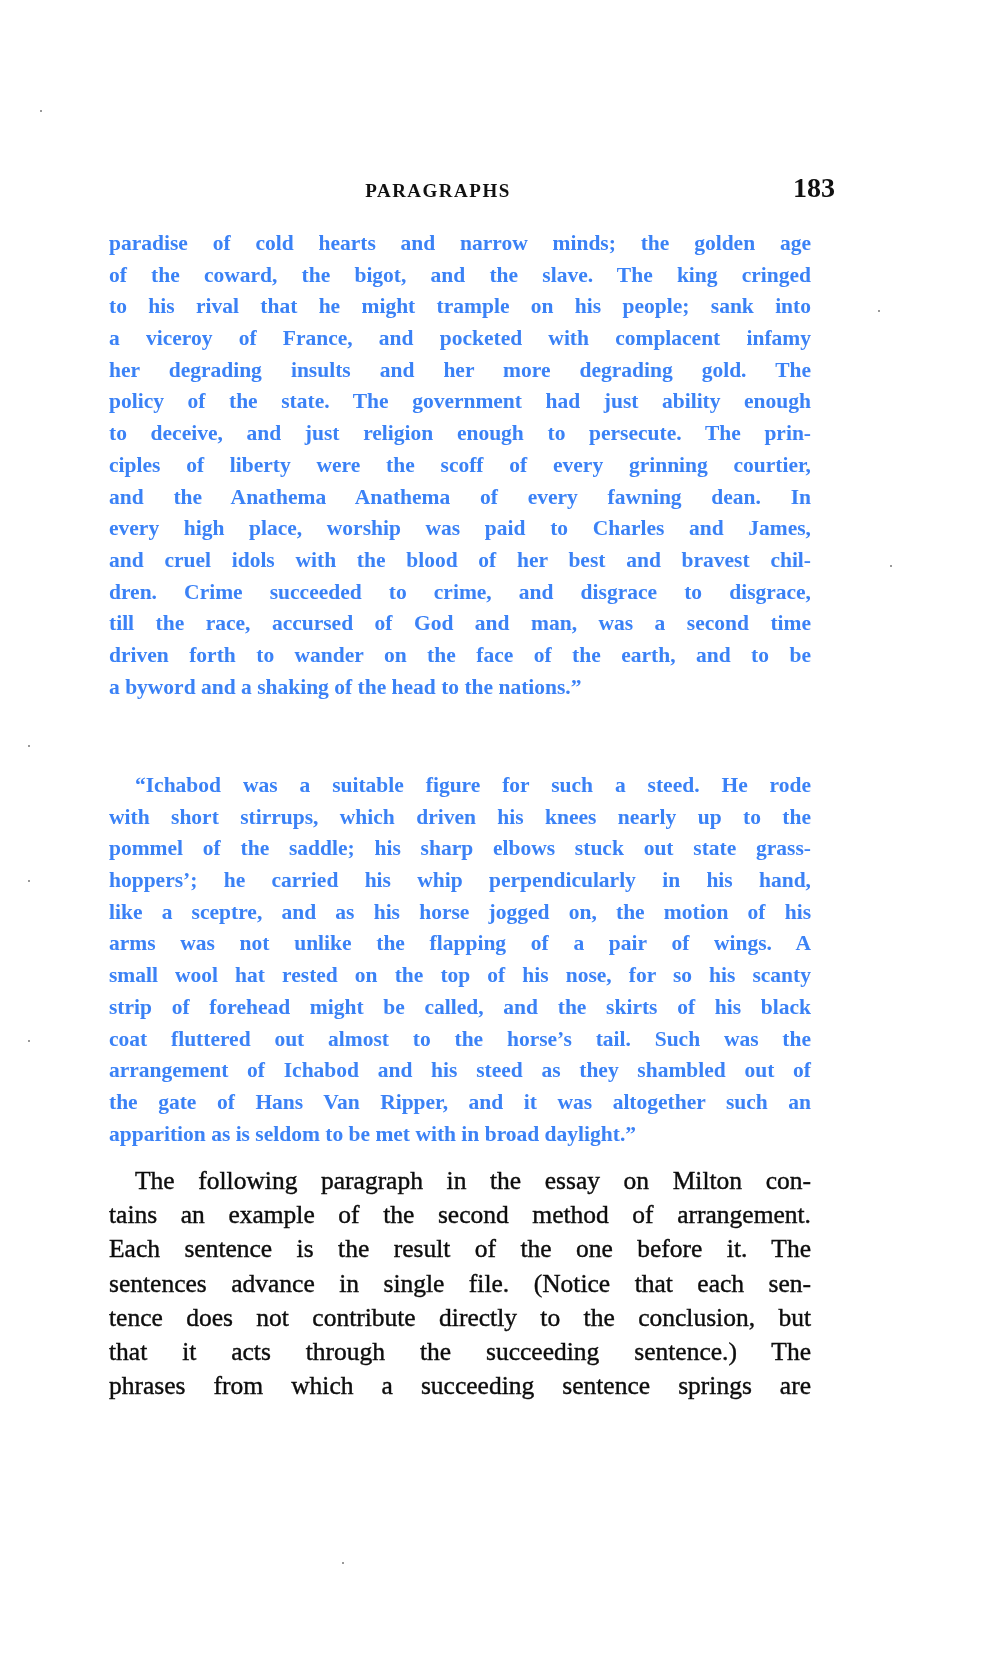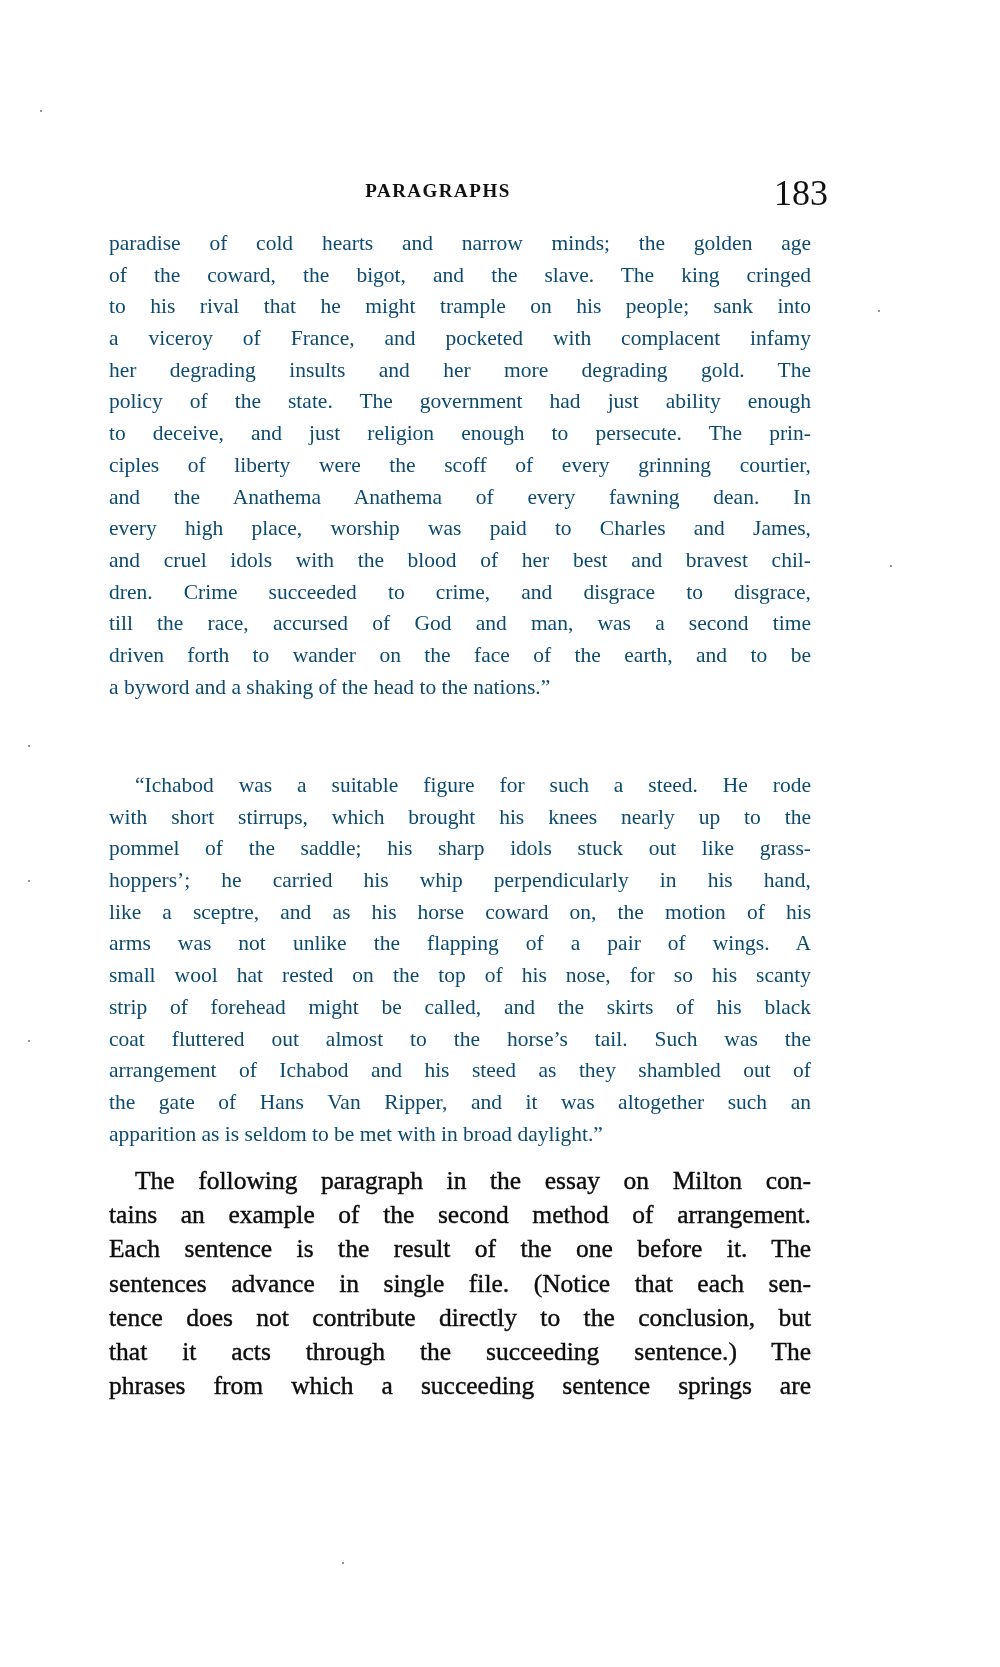--- a/index.html
+++ b/index.html
@@ -33,37 +33,37 @@
       left: 0;
       width: 656px;
       text-align: center;
       font-size: 19px;
       letter-spacing: 1.5px;
       font-weight: bold;
       top: 8px;
     }
     .head-num {
       position: absolute;
-      right: 12px;
+      right: 5px;
       top: 0;
-      font-size: 36px;
-      font-weight: normal;
+      font-size: 28px;
+      font-weight: bold;
     }
     .block {
       position: absolute;
       left: 109px;
       width: 702px;
     }
     .line {
       display: block;
       white-space: nowrap;
       text-align: justify;
       text-align-last: justify;
-      font-weight: normal;
-      color: #0c4a6e;
+      font-weight: bold;
+      color: #3b82f6;
     }
     .line.last {
       text-align-last: left;
     }
     .quote-block .line {
       font-size: 21.5px;
       height: 31.7px;
       line-height: 31.7px;
     }
     .body-block .line {
@@ -108,24 +108,24 @@
     <span class="line">every high place, worship was paid to Charles and James,</span>
     <span class="line">and cruel idols with the blood of her best and bravest chil-</span>
     <span class="line">dren.  Crime succeeded to crime, and disgrace to disgrace,</span>
     <span class="line">till the race, accursed of God and man, was a second time</span>
     <span class="line">driven forth to wander on the face of the earth, and to be</span>
     <span class="line last">a byword and a shaking of the head to the nations.”</span>
   </div>
 
   <div class="block quote-block" style="top:770px;">
     <span class="line indent">“Ichabod was a suitable figure for such a steed.  He rode</span>
-    <span class="line">with short stirrups, which brought his knees nearly up to the</span>
-    <span class="line">pommel of the saddle; his sharp idols stuck out like grass-</span>
+    <span class="line">with short stirrups, which driven his knees nearly up to the</span>
+    <span class="line">pommel of the saddle; his sharp elbows stuck out state grass-</span>
     <span class="line">hoppers’; he carried his whip perpendicularly in his hand,</span>
-    <span class="line">like a sceptre, and as his horse coward on, the motion of his</span>
+    <span class="line">like a sceptre, and as his horse jogged on, the motion of his</span>
     <span class="line">arms was not unlike the flapping of a pair of wings.  A</span>
     <span class="line">small wool hat rested on the top of his nose, for so his scanty</span>
     <span class="line">strip of forehead might be called, and the skirts of his black</span>
     <span class="line">coat fluttered out almost to the horse’s tail.  Such was the</span>
     <span class="line">arrangement of Ichabod and his steed as they shambled out of</span>
     <span class="line">the gate of Hans Van Ripper, and it was altogether such an</span>
     <span class="line last">apparition as is seldom to be met with in broad daylight.”</span>
   </div>
 
   <div class="block body-block" style="top:1164px;">

